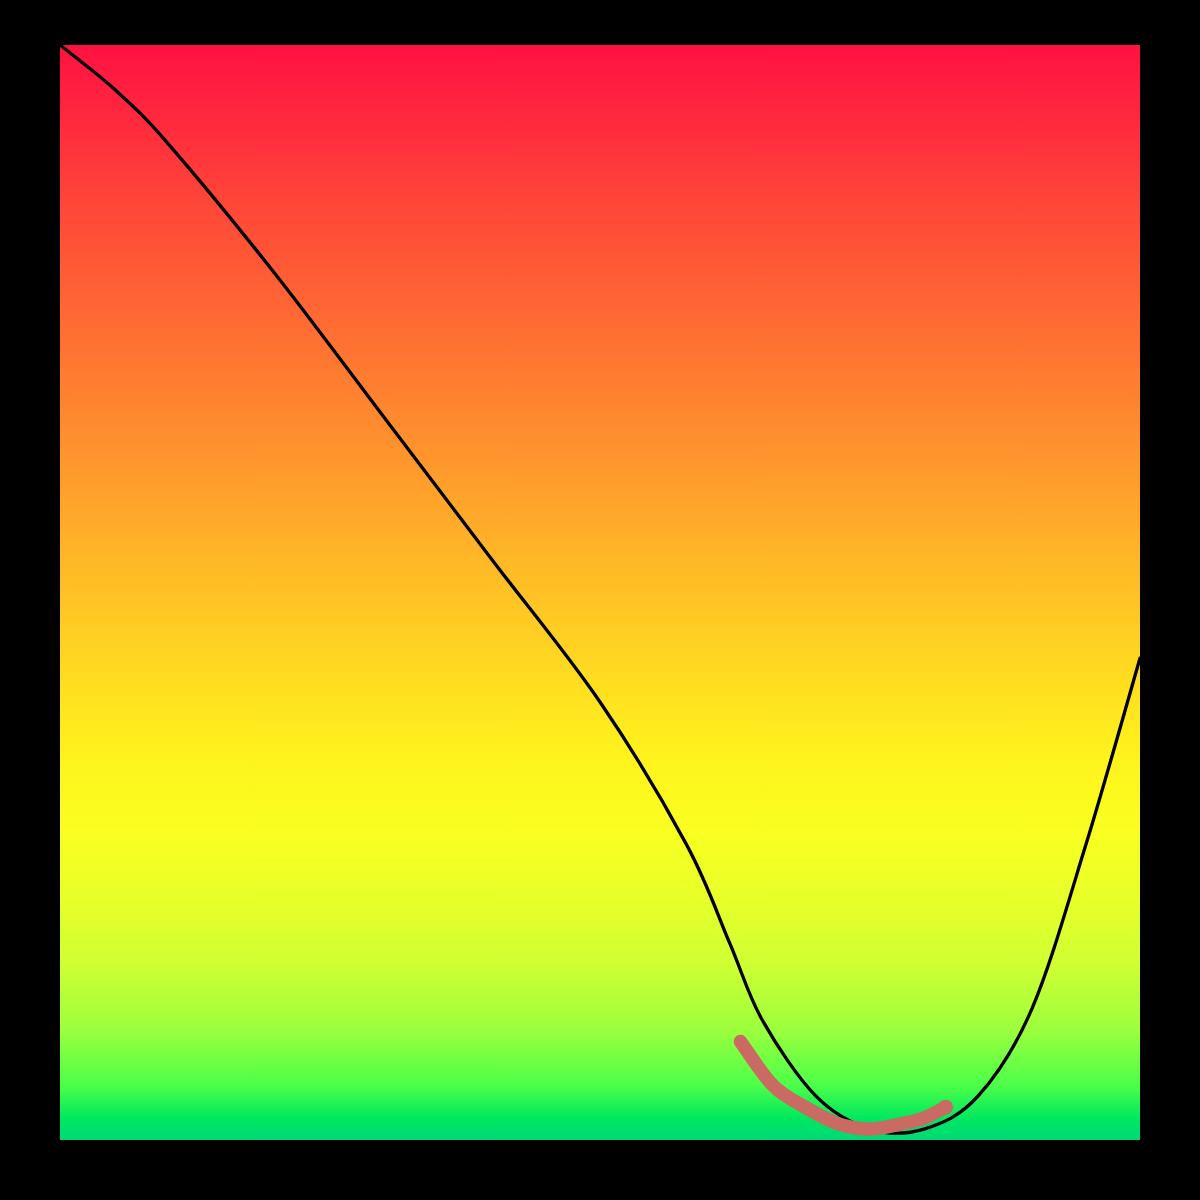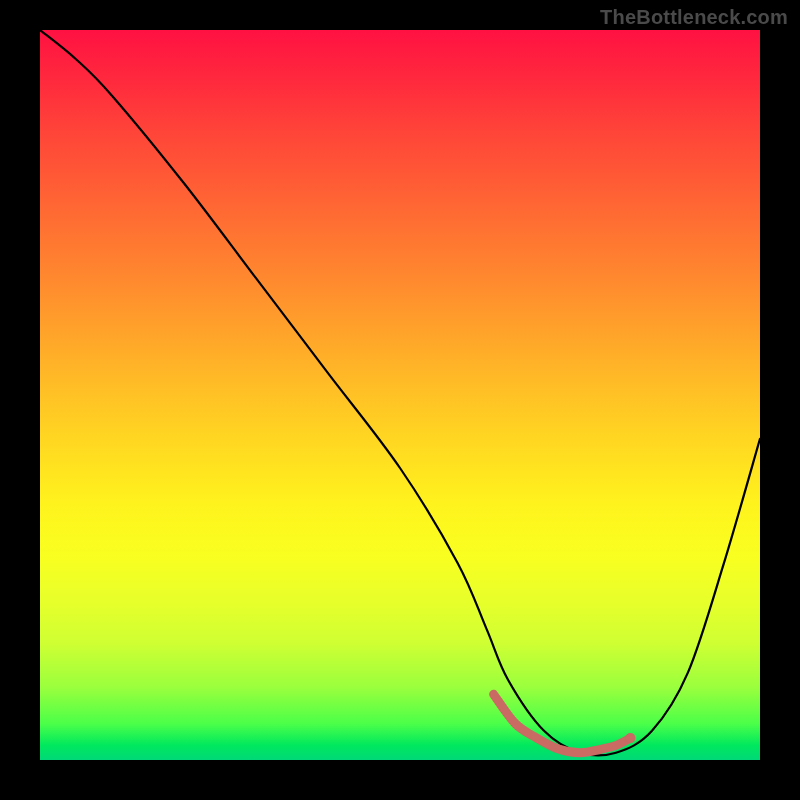--- a/index.html
+++ b/index.html
@@ -64,21 +64,20 @@
     width: 100%;
     height: 100%;
     z-index: 2;
   }
 </style>
 </head>
 <body>
 
 <div class="frame">
 
-  <div class="watermark">TheBottleneck.com</div>
 
   <div class="plot-area">
     <div class="gradient-bg"></div>
     <svg class="curve" viewBox="0 0 720 730" preserveAspectRatio="none">
       <path id="curve-path" fill="none" stroke="#000" stroke-width="2.2" stroke-linecap="round" stroke-linejoin="round" d="M 0.00 0.00 C 6.00 4.87, 24.00 18.25, 36.00 29.20 C 48.00 40.15, 54.00 45.02, 72.00 65.70 C 90.00 86.38, 120.00 122.88, 144.00 153.30 C 168.00 183.72, 192.00 216.57, 216.00 248.20 C 240.00 279.83, 264.00 311.47, 288.00 343.10 C 312.00 374.73, 338.40 406.37, 360.00 438.00 C 381.60 469.63, 403.20 506.13, 417.60 532.90 C 432.00 559.67, 438.00 579.13, 446.40 598.60 C 454.80 618.07, 458.40 632.67, 468.00 649.70 C 477.60 666.73, 492.00 688.63, 504.00 700.80 C 516.00 712.97, 528.00 719.05, 540.00 722.70 C 552.00 726.35, 564.00 726.35, 576.00 722.70 C 588.00 719.05, 600.00 714.18, 612.00 700.80 C 624.00 687.42, 636.00 670.38, 648.00 642.40 C 660.00 614.42, 672.00 571.83, 684.00 532.90 C 696.00 493.97, 714.00 429.48, 720.00 408.80"></path>
       <path id="highlight-path" fill="none" stroke="#c96a63" stroke-width="9" stroke-linecap="round" stroke-linejoin="round" d="M 453.60 664.30 C 457.20 669.17, 468.00 686.20, 475.20 693.50 C 482.40 700.80, 489.60 703.84, 496.80 708.10 C 504.00 712.36, 511.20 716.62, 518.40 719.05 C 525.60 721.48, 532.80 722.70, 540.00 722.70 C 547.20 722.70, 555.60 720.27, 561.60 719.05 C 567.60 717.83, 571.20 717.22, 576.00 715.40 C 580.80 713.58, 588.00 709.32, 590.40 708.10"></path>
       <circle id="highlight-dot" r="5" fill="#c96a63" cx="590.40" cy="708.10"></circle>
     </svg>
   </div>
 

